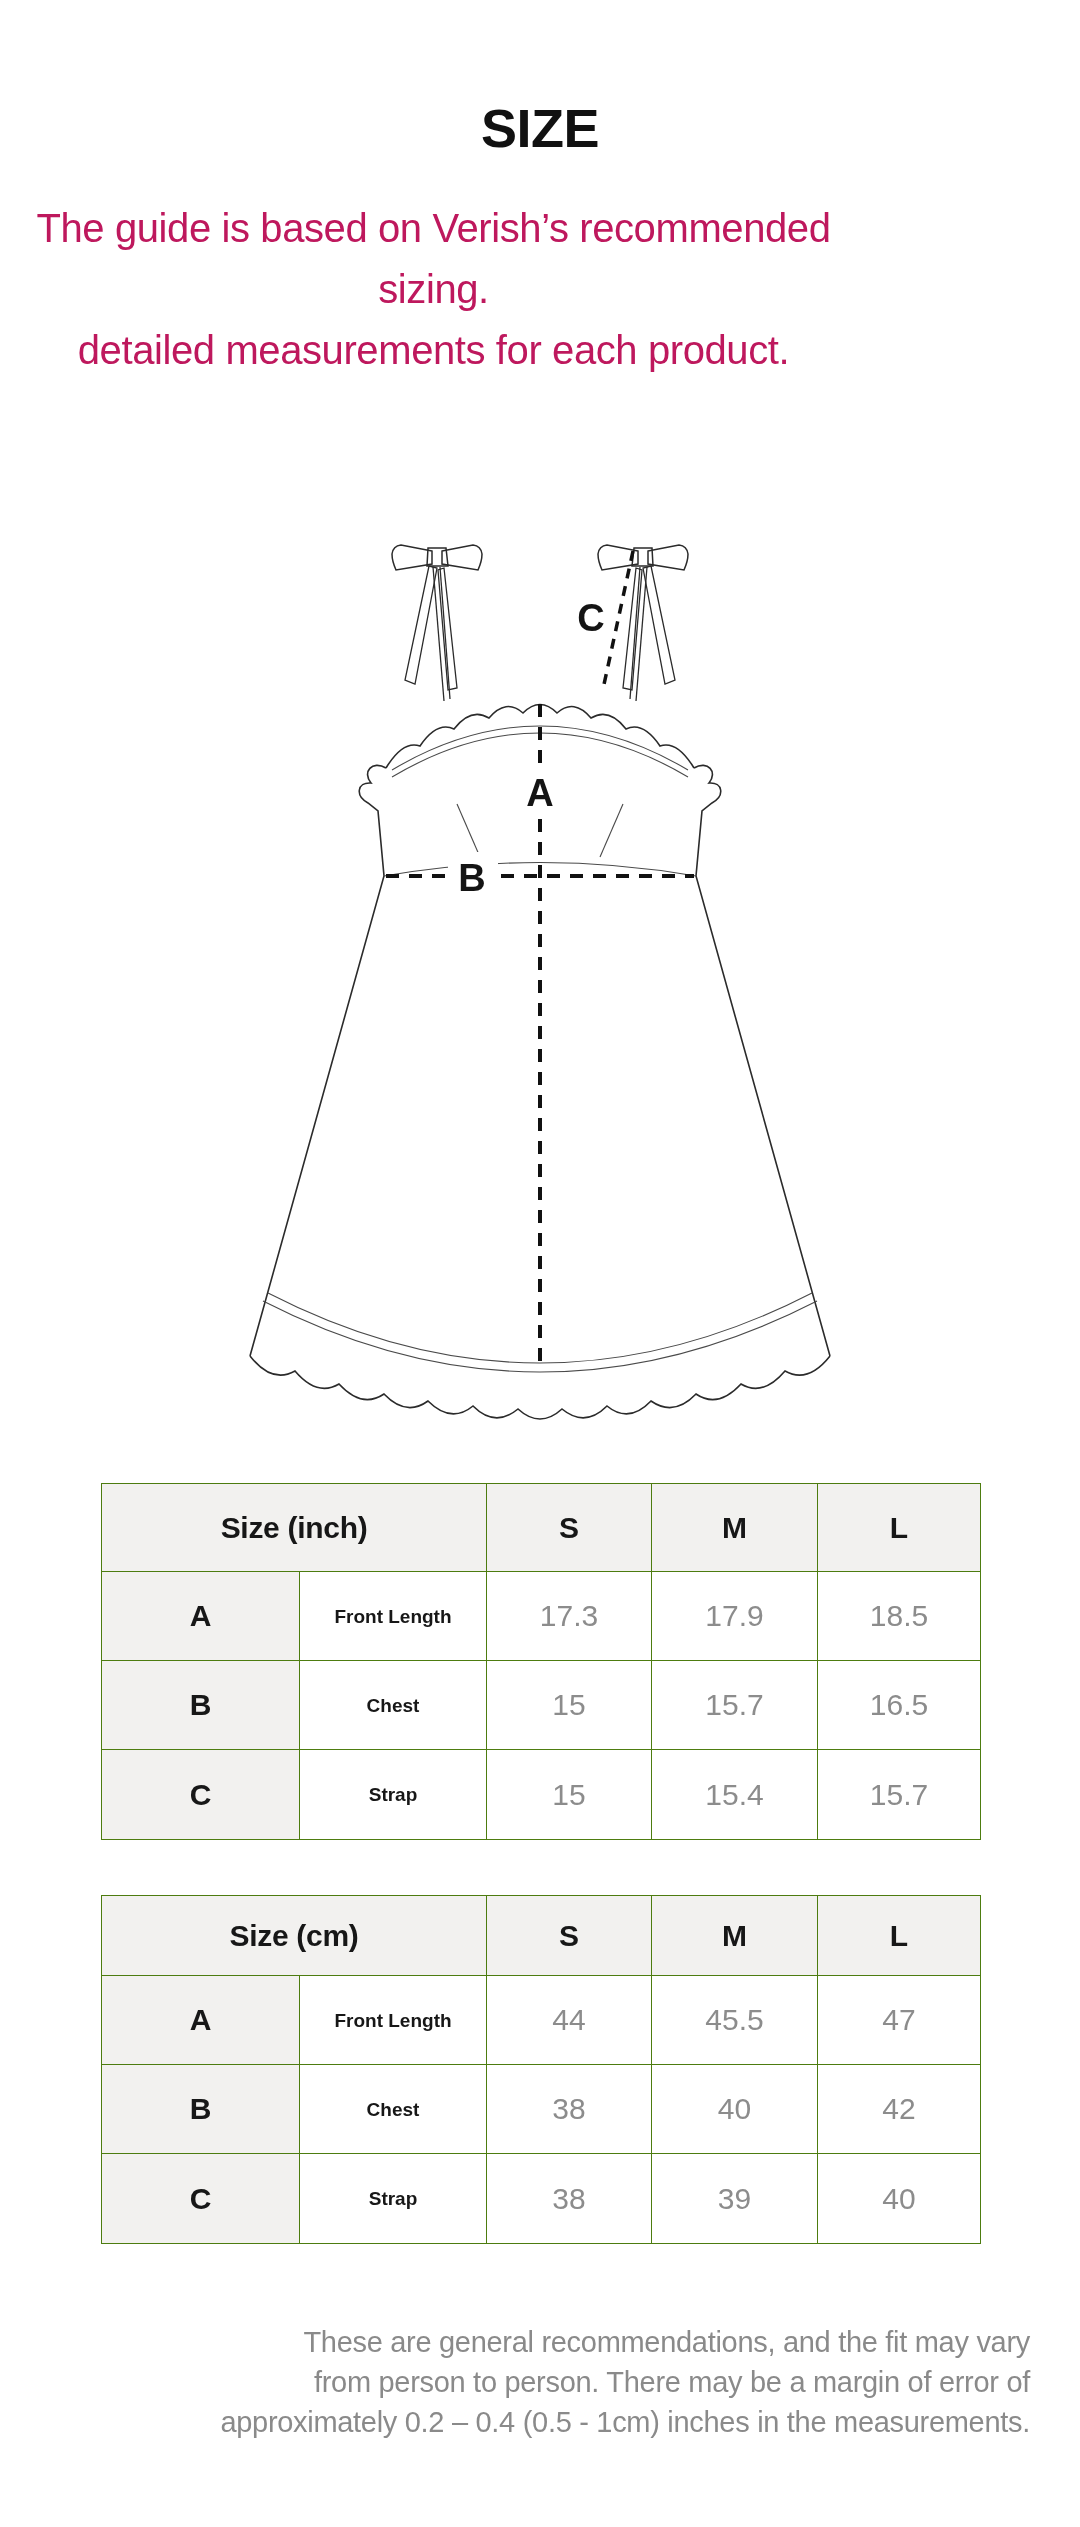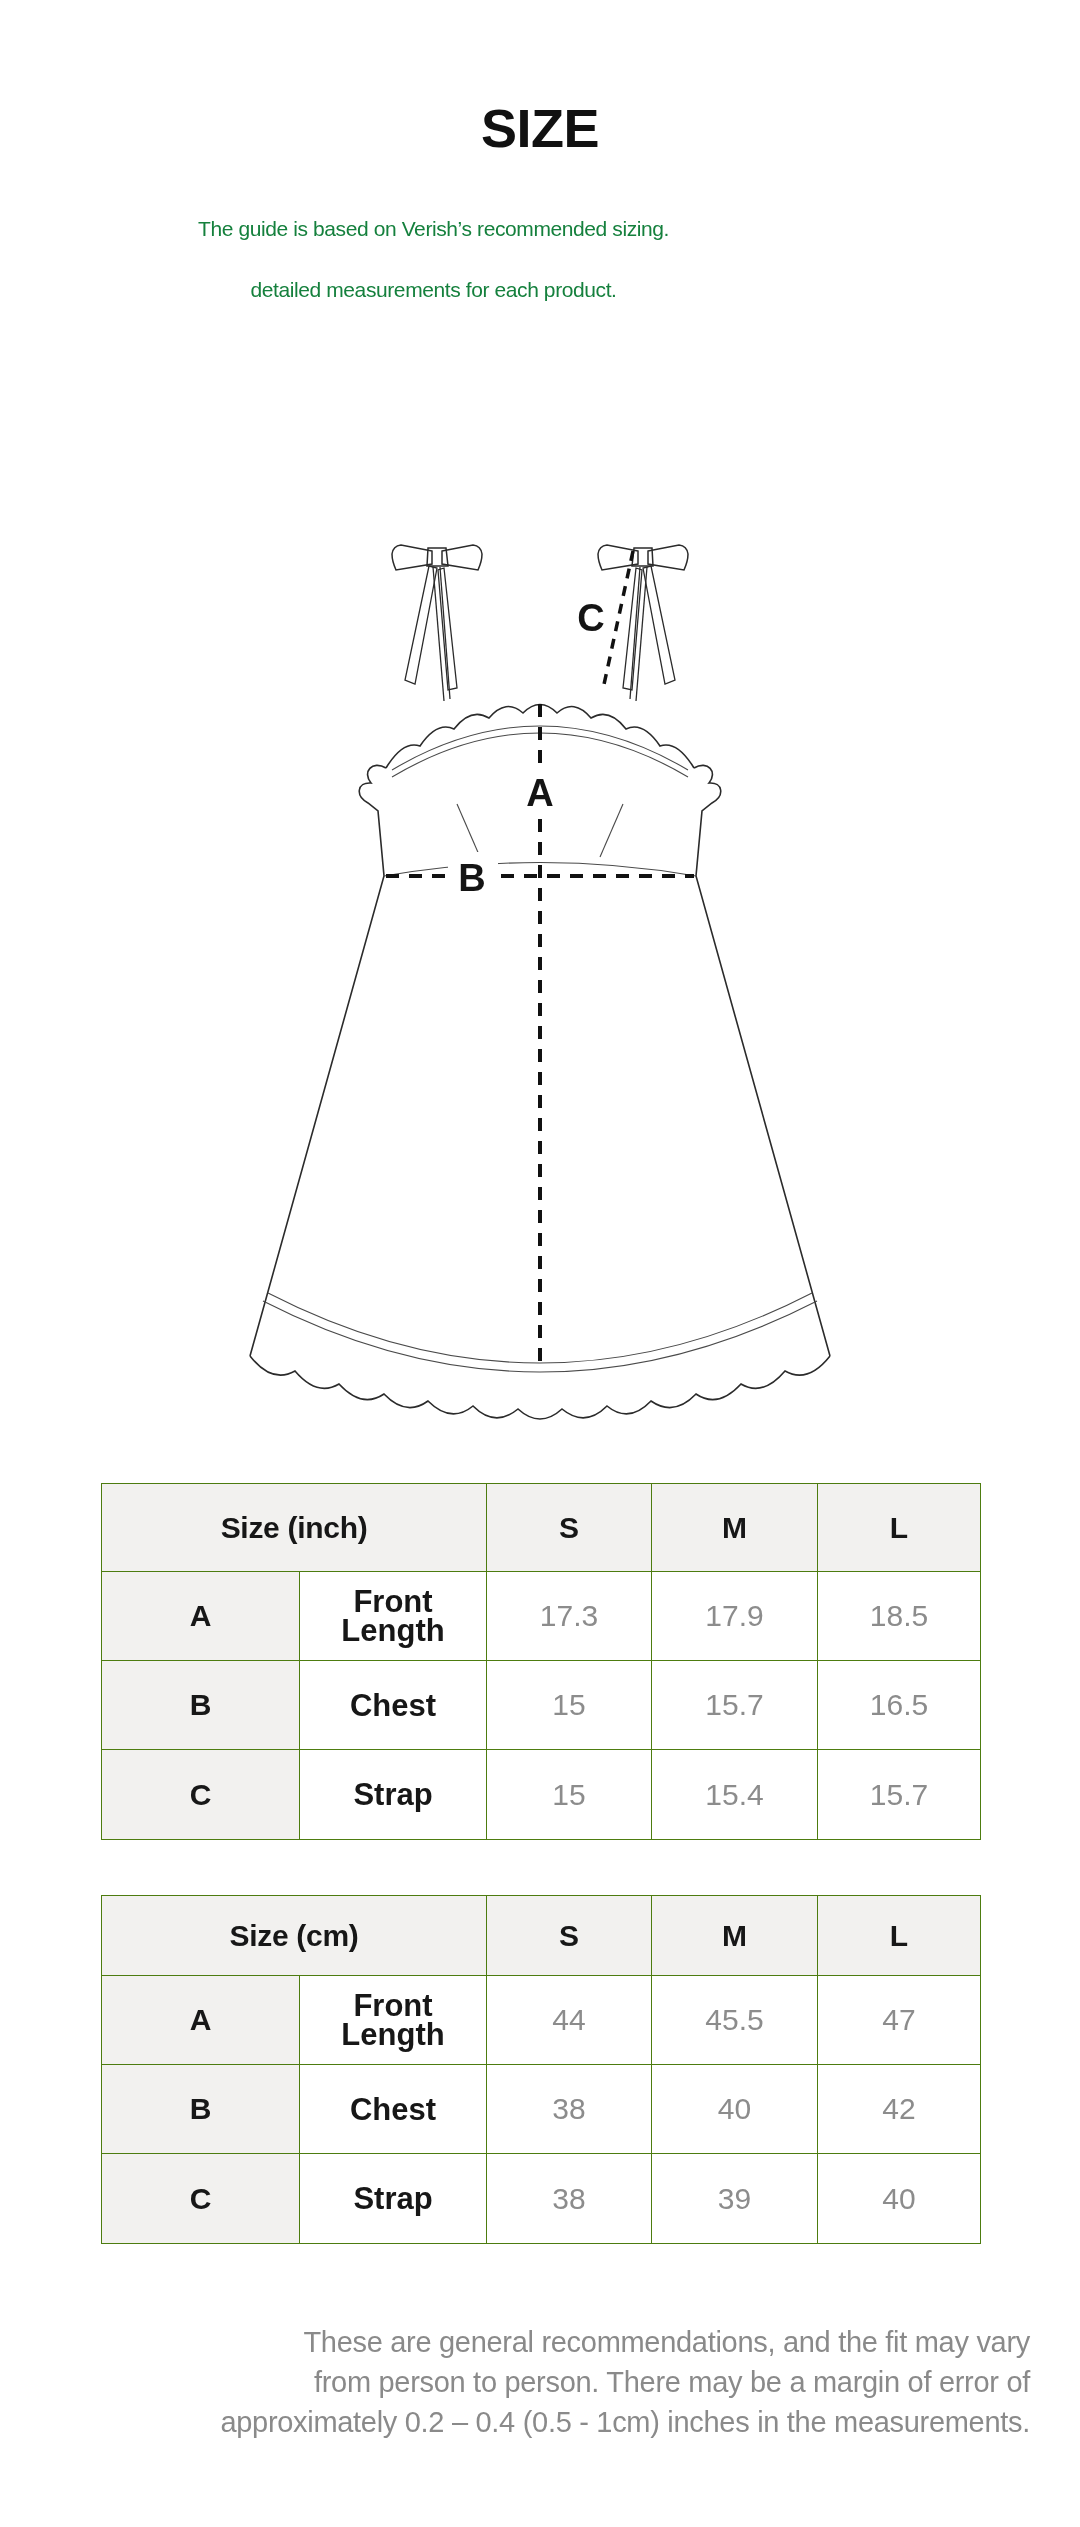--- a/index.html
+++ b/index.html
@@ -6,38 +6,38 @@
   .page{
     position:relative;width:1080px;height:2527px;background:#ffffff;
     font-family:"Liberation Sans","DejaVu Sans",sans-serif;color:#141414;overflow:hidden;
   }
   .title{
     position:absolute;top:100px;left:0;width:1080px;text-align:center;
     font-size:54px;line-height:56px;font-weight:700;letter-spacing:-0.5px;color:#111;
   }
   .intro{
     position:absolute;top:198px;left:0;width:867px;text-align:center;
-    font-size:21px;line-height:61px;font-weight:400;letter-spacing:-0.4px;color:#15803d;
+    font-size:40px;line-height:61px;font-weight:400;letter-spacing:-0.4px;color:#be185d;
   }
   .dress-wrap{position:absolute;left:150px;top:525px;width:780px;height:940px;}
   .size-table{
     position:absolute;left:101px;width:879px;border-collapse:collapse;table-layout:fixed;
     font-family:inherit;
   }
   .size-table.inch{top:1483px;}
   .size-table.cm{top:1895px;}
   .size-table td{
     border:1px solid #4d7c0f;text-align:center;vertical-align:middle;
     background:#ffffff;padding:0;
   }
   .size-table td.gray{background:#f2f1ef;}
   .size-table .t-title{font-size:30px;font-weight:700;color:#171717;letter-spacing:-0.3px;}
   .size-table .t-col{font-size:30px;font-weight:700;color:#171717;}
   .size-table .t-key{font-size:30px;font-weight:700;color:#171717;}
-  .size-table .t-label{font-size:31px;font-weight:700;color:#171717;line-height:29px;}
+  .size-table .t-label{font-size:19px;font-weight:700;color:#171717;line-height:29px;}
   .size-table .t-label span{display:inline-block;max-width:118px;}
   .size-table .t-val{font-size:30px;font-weight:500;color:#8c8c8c;}
   .footnote{
     position:absolute;left:100px;top:2322px;width:930px;text-align:right;
     font-size:29px;line-height:40px;font-weight:400;letter-spacing:-0.3px;color:#8a8a8a;
   }
 </style>
 </head>
 <body>
 

